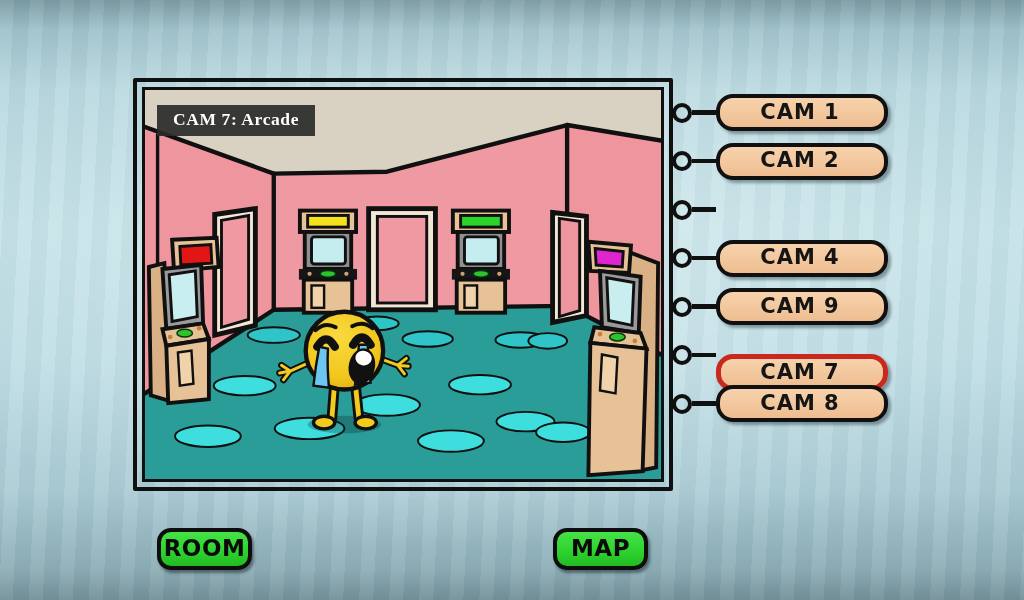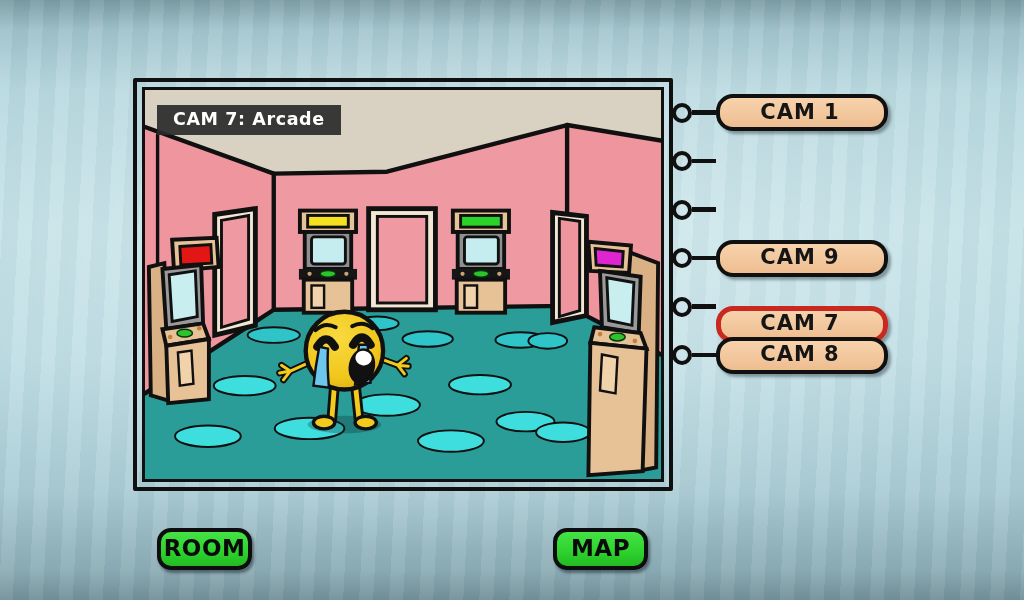--- a/index.html
+++ b/index.html
@@ -14,21 +14,21 @@
       repeating-linear-gradient(93deg, rgba(255,255,255,0.06) 0 14px, rgba(70,100,110,0.05) 14px 30px),
       linear-gradient(180deg,#7b9ba3 0%,#9fc2cb 5%,#b7d8df 15%,#c2e1e7 38%,#bddde4 60%,#abccd5 82%,#8dadb6 95%,#728f97 100%);
   }
   
   .viewport{
     position:absolute;left:133px;top:78px;width:540px;height:413px;
     box-sizing:border-box;border:4px solid #101010;padding:5px;border-radius:2px;
   }
   .viewport-inner{
     width:100%;height:100%;box-sizing:border-box;border:3px solid #101010;
-    position:relative;overflow:hidden;background:#d9d1c2;
+    position:relative;overflow:hidden;background:#d9d1c2;font-family:Liberation Serif, serif;
   }
   .viewport-inner svg{display:block;width:100%;height:100%;}
   .cam-label{
     position:absolute;left:12px;top:15px;
     background:rgba(42,42,42,0.92);color:#ffffff;
     font-size:17.5px;font-weight:bold;letter-spacing:0.6px;
     padding:4px 16px 6px 16px;white-space:nowrap;
   }
   
   .cam-panel{position:absolute;left:672px;top:94px;display:flex;flex-direction:column;gap:11.5px;}
@@ -209,24 +209,30 @@
 
   <div class="cam-panel">
     <div class="cam-row">
       <span class="cam-node"></span>
       <span class="cam-wire"></span>
       <button class="cam-btn">CAM 1</button>
     </div>
     <div class="cam-row">
       <span class="cam-node"></span>
       <span class="cam-wire"></span>
-    </div>
-    <div class="cam-row">
-      <span class="cam-node"></span>
-      <span class="cam-wire"></span>
+      <button class="cam-btn">CAM 2</button>
+    </div>
+    <div class="cam-row">
+      <span class="cam-node"></span>
+      <span class="cam-wire"></span>
+    </div>
+    <div class="cam-row">
+      <span class="cam-node"></span>
+      <span class="cam-wire"></span>
+      <button class="cam-btn">CAM 4</button>
     </div>
     <div class="cam-row">
       <span class="cam-node"></span>
       <span class="cam-wire"></span>
       <button class="cam-btn">CAM 9</button>
     </div>
     <div class="cam-row">
       <span class="cam-node"></span>
       <span class="cam-wire"></span>
       <button class="cam-btn selected">CAM 7</button>

